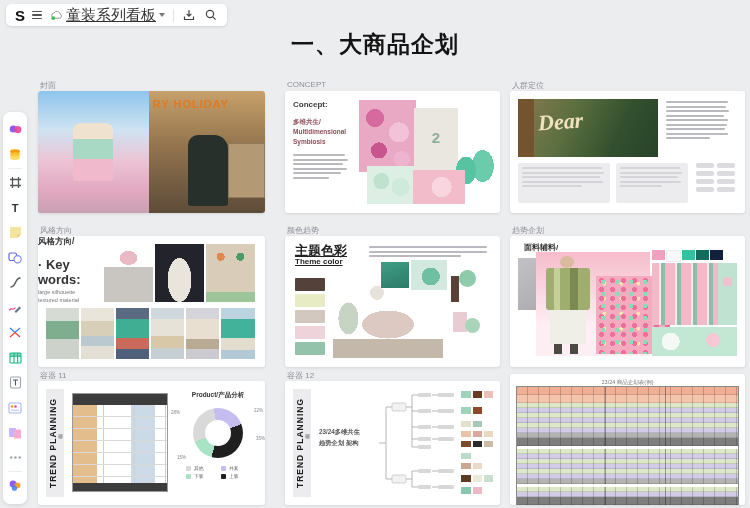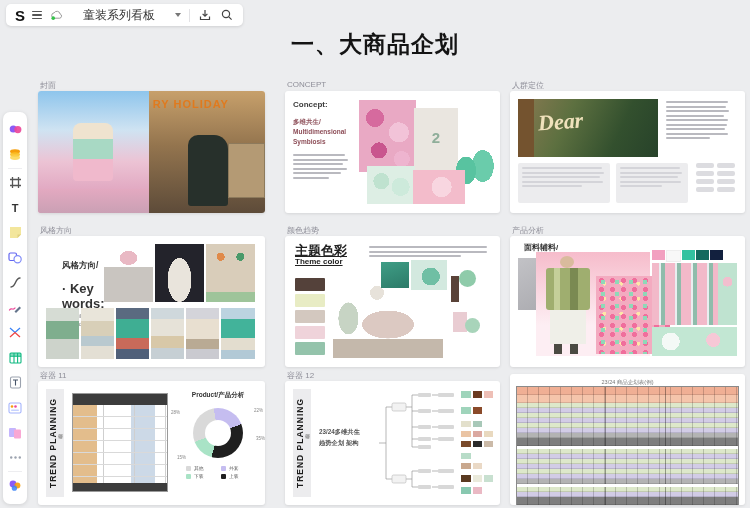--- a/index.html
+++ b/index.html
@@ -4,21 +4,21 @@
 <style>
   html,body{margin:0;padding:0;}
   body{width:750px;height:508px;position:relative;overflow:hidden;background:#ecedef;
        font-family:"Liberation Sans",sans-serif;color:#222;}
   
   .topbar{position:absolute;left:6px;top:4px;height:22px;background:#fff;border-radius:5px;
           box-shadow:0 1px 3px rgba(0,0,0,.12);display:flex;align-items:center;padding:0 9px;gap:8px;z-index:30;}
   .logo-s{font-weight:900;font-size:15px;color:#111;line-height:1;letter-spacing:-1px;}
   .hamb{display:flex;flex-direction:column;gap:2px;cursor:pointer;}
   .hamb span{width:10px;height:1.6px;background:#555;border-radius:1px;}
-  .board-name{font-size:12px;color:#333;display:flex;align-items:center;gap:20px;cursor:pointer;}
+  .board-name{font-size:15px;color:#333;display:flex;align-items:center;gap:3px;cursor:pointer;text-decoration:underline;}
   .cloud{position:relative;width:13px;height:10px;}
   .chev{width:0;height:0;border-left:3.5px solid transparent;border-right:3.5px solid transparent;border-top:4px solid #777;}
   .tb-div{width:1px;height:13px;background:#e2e2e5;}
   .tb-ic{width:14px;height:14px;cursor:pointer;}
   
   .page-title{position:absolute;left:0;top:29px;width:750px;text-align:center;
               font-size:23px;font-weight:900;color:#141414;letter-spacing:1px;}
   
   .sidebar{position:absolute;left:3px;top:112px;width:24px;height:392px;background:#fff;border-radius:7px;
            box-shadow:0 1px 4px rgba(0,0,0,.12);display:flex;flex-direction:column;align-items:center;
@@ -53,21 +53,21 @@
   .c3-img{position:absolute;left:8px;top:8px;width:140px;height:58px;
           background:linear-gradient(115deg,#8a7a52 0%,#5d7040 35%,#33502e 70%,#27422a 100%);overflow:hidden;}
   .c3-bark{position:absolute;left:0;top:0;width:16px;height:100%;background:#74532f;}
   .c3-word{position:absolute;left:20px;top:10px;font-family:"Liberation Serif",serif;font-style:italic;
            font-size:22px;font-weight:700;color:#f0e2bc;transform:rotate(-4deg);}
   .c3-para{position:absolute;left:156px;top:10px;width:64px;}
   .c3-q{position:absolute;background:#ececee;border-radius:2px;padding:4px;box-sizing:border-box;}
   .c3-tags{position:absolute;left:186px;top:72px;display:grid;grid-template-columns:1fr 1fr;gap:3px;}
   .c3-tag{width:18px;height:5px;background:#dcdce0;border-radius:2px;}
   
-  .c4{position:relative;height:100%;padding:24px;box-sizing:border-box;}
+  .c4{position:relative;height:100%;padding:0;box-sizing:border-box;}
   .c4-h{font-size:8.5px;font-weight:800;color:#333;}
   .c4-kw{font-size:13px;font-weight:800;color:#333;margin-top:9px;}
   .c4-k{font-size:5.5px;color:#777;margin-top:2px;}
   .ph{position:absolute;}
   
   .c5{position:relative;height:100%;padding:8px;box-sizing:border-box;}
   .c5-h{font-size:13px;font-weight:900;color:#222;line-height:1;}
   .c5-hs{font-size:8px;font-weight:800;color:#222;}
   .c5-sw{width:30px;height:13px;border-radius:1px;margin-bottom:3px;}
   
@@ -391,21 +391,21 @@
     <div class="ph" style="left:96px;top:26px;width:28px;height:26px;background:linear-gradient(160deg,#3f9e86,#2c7a68);"></div>
     <div class="ph" style="left:126px;top:24px;width:36px;height:30px;background:#d3e9df;
          background-image:radial-gradient(circle 9px at 55% 55%,#6fbfa4 0 99%,transparent);"></div>
     <div class="ph" style="left:166px;top:40px;width:8px;height:26px;background:#5a4238;"></div>
     <div class="ph" style="left:174px;top:34px;width:17px;height:17px;border-radius:50%;background:#8fcbaa;"></div>
     <div class="ph" style="left:168px;top:76px;width:14px;height:20px;background:#e9ccd2;"></div>
     <div class="ph" style="left:180px;top:82px;width:15px;height:15px;border-radius:50%;background:#a8d4ba;"></div>
   </div>
 </div>
 
-<div class="cell-label" style="left:512px;top:225px;">产品分析</div>
+<div class="cell-label" style="left:512px;top:225px;">趋势企划</div>
 <div class="card" style="left:510px;top:236px;width:235px;height:131px;">
   <div class="c6">
     <div class="c6-h">面料辅料/</div>
     <div class="ph" style="left:8px;top:22px;width:40px;height:52px;background:linear-gradient(150deg,#c2c2c6,#a9a9ae);"></div>
     <div class="ph" style="left:26px;top:16px;width:114px;height:104px;background:linear-gradient(180deg,#f6bccb,#fdeef3 70%);"></div>
     <div class="ph" style="left:34px;top:20px;width:48px;height:100px;">
       <div style="position:absolute;left:16px;top:0;width:14px;height:12px;border-radius:50%;background:#d9bb9d;"></div>
       <div style="position:absolute;left:2px;top:12px;width:44px;height:42px;background:#9fae6f;background-image:linear-gradient(90deg,transparent 0 8px,#c4cf9a 8px 14px,transparent 14px 24px,#7a8a52 24px 32px,transparent 32px);border-radius:3px;"></div>
       <div style="position:absolute;left:6px;top:54px;width:36px;height:34px;background:#efefe8;"></div>
       <div style="position:absolute;left:10px;top:88px;width:8px;height:10px;background:#4a4a42;"></div>

